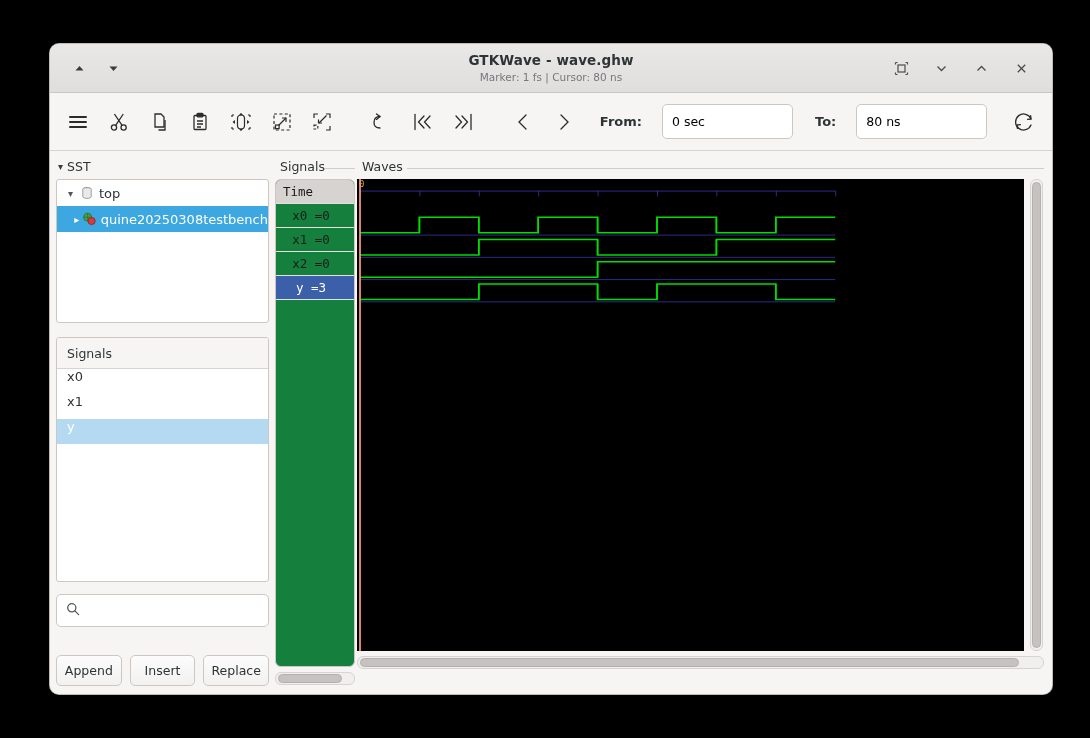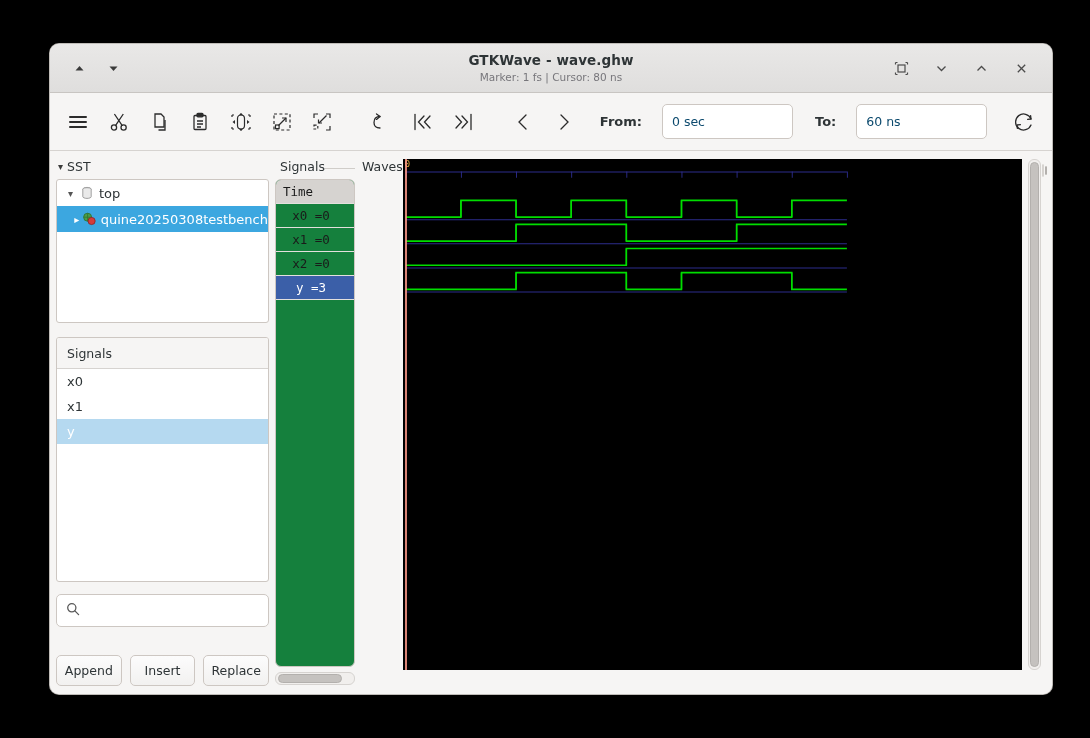--- a/index.html
+++ b/index.html
@@ -21,21 +21,21 @@
   .tb-sub{font-size:10.5px;color:#77767b;margin-top:3px;line-height:12px;}
 
   
   .toolbar{height:57px;background:#f6f5f4;border-bottom:1px solid #d6d3d0;display:flex;align-items:center;
            padding:0 14px;gap:12px;flex:none;}
   .tool{width:38px;height:38px;display:flex;align-items:center;justify-content:center;color:#2b2b2b;}
   .tool svg{display:block;}
   .sep{width:9px;}
   .fld-label{font-size:13px;color:#2e3436;font-weight:600;margin:0 8px 0 10px;}
   .fld{height:33px;background:#fff;border:1px solid #cdc7c2;border-radius:5px;display:flex;align-items:center;
-       padding:0 9px;font-size:12.5px;color:#0c4a6e;}
+       padding:0 9px;font-size:12.5px;color:#000000;}
   .fld.from{width:147px;}
   .fld.to{width:147px;}
 
   
   .body{flex:1;display:flex;background:#f6f5f4;min-height:0;}
 
   .leftpane{width:213px;flex:none;display:flex;flex-direction:column;padding:8px 6px 8px 6px;}
   .sst-head{display:flex;align-items:center;gap:4px;font-size:12.5px;color:#2e3436;padding:0 2px 5px 2px;}
   .chev{font-size:10px;color:#3c3c3c;line-height:1;}
 
@@ -46,21 +46,21 @@
   .tarrow{width:15px;text-align:center;font-size:10px;color:#555;}
   .trow.sel .tarrow{color:#fff;}
   .ticon{width:17px;height:15px;margin-right:4px;display:flex;align-items:center;justify-content:center;}
   .indent{width:13px;}
 
   .siglist{margin-top:14px;flex:1;background:#fff;border:1px solid #cdc7c2;border-radius:3px;
            display:flex;flex-direction:column;overflow:hidden;min-height:0;}
   .siglist-head{height:30px;flex:none;background:#f6f5f4;border-bottom:1px solid #d6d3d0;display:flex;
                 align-items:center;padding-left:10px;font-size:12.5px;color:#2e3436;}
   .siglist-body{flex:1;overflow:hidden;}
-  .srow{height:25px;display:flex;align-items:center;padding-left:10px;font-size:13px;color:#2e3436;}
+  .srow{height:25px;display:flex;align-items:flex-start;padding-left:10px;font-size:13px;color:#2e3436;}
   .srow.sel{background:#b5d9f0;color:#ffffff;}
 
   .searchbox{margin-top:12px;height:31px;background:#fff;border:1px solid #cdc7c2;border-radius:5px;
              display:flex;align-items:center;padding:0 9px;gap:6px;flex:none;}
   .searchbox input{border:0;outline:0;font-size:12.5px;color:#2e3436;background:transparent;width:100%;
                    font-family:inherit;}
   .btnrow{margin-top:28px;display:flex;gap:8px;flex:none;}
   .btn{flex:1;height:29px;background:linear-gradient(#fcfcfc,#f2f1f0);border:1px solid #cdc7c2;border-radius:5px;
        font-size:12.5px;color:#2e3436;display:flex;align-items:center;justify-content:center;
        font-family:inherit;}
@@ -76,21 +76,21 @@
         border-bottom:1px solid #e3e0dd;}
   .nrow.time{background:#d6d3d0;justify-content:flex-start;padding-left:7px;}
   .nrow.selrow{background:#3b5fa8;color:#fff;}
   .nfill{flex:1;}
   .hscroll{height:15px;flex:none;margin-top:4px;display:flex;align-items:center;}
   .hscroll .track{flex:1;height:11px;background:#f1efed;border:1px solid #d6d3d0;border-radius:6px;position:relative;}
   .hscroll .thumb{position:absolute;left:2px;top:1px;bottom:1px;width:62px;background:#c5c2bf;border-radius:6px;
                   border:1px solid #b3b0ad;}
 
   
-  .wavepane{flex:1;display:flex;flex-direction:row;padding:8px 8px 24px 2px;min-width:0;}
+  .wavepane{flex:1;display:flex;flex-direction:column;padding:8px 8px 24px 2px;min-width:0;}
   .wavebox{flex:1;display:flex;min-height:0;}
   .wavecanvas{flex:1;background:#000;position:relative;overflow:hidden;}
   .vscroll{width:16px;flex:none;margin-left:4px;display:flex;justify-content:center;}
   .vscroll .vtrack{width:11px;background:#f1efed;border:1px solid #d6d3d0;border-radius:6px;position:relative;}
   .vscroll .vthumb{position:absolute;left:1px;right:1px;top:2px;bottom:2px;background:#c5c2bf;border-radius:6px;
                    border:1px solid #b3b0ad;}
   .wh-scroll{height:15px;flex:none;margin-top:4px;display:flex;align-items:center;}
   .wh-scroll .track{flex:1;height:11px;background:#f1efed;border:1px solid #d6d3d0;border-radius:6px;position:relative;}
   .wh-scroll .thumb{position:absolute;left:2px;top:1px;bottom:1px;right:24px;background:#c5c2bf;border-radius:6px;
                     border:1px solid #b3b0ad;}
@@ -232,21 +232,21 @@
         <path d="M9 5 L16 12 L9 19"></path>
         </svg>
     </div>
 
     <div class="fld-label">From:</div>
     <div class="fld from">
       <span>0 sec</span>
     </div>
     <div class="fld-label">To:</div>
     <div class="fld to">
-      <span>60 ns</span>
+      <span>80 ns</span>
     </div>
 
     <div class="tool" style="margin-left:10px">
       <svg width="24" height="24" viewBox="0 0 24 24" fill="none" stroke="#2b2b2b" stroke-width="1.3" stroke-linecap="round">
         <path d="M19 9 A8 8 0 1 0 19 15"></path>
         <path d="M19 9 L15.6 9.3 M19 9 L18.6 5.6"></path>
         <path d="M5 15 L8.4 14.7 M5 15 L5.4 18.4"></path>
         </svg>
     </div>
   </div>

